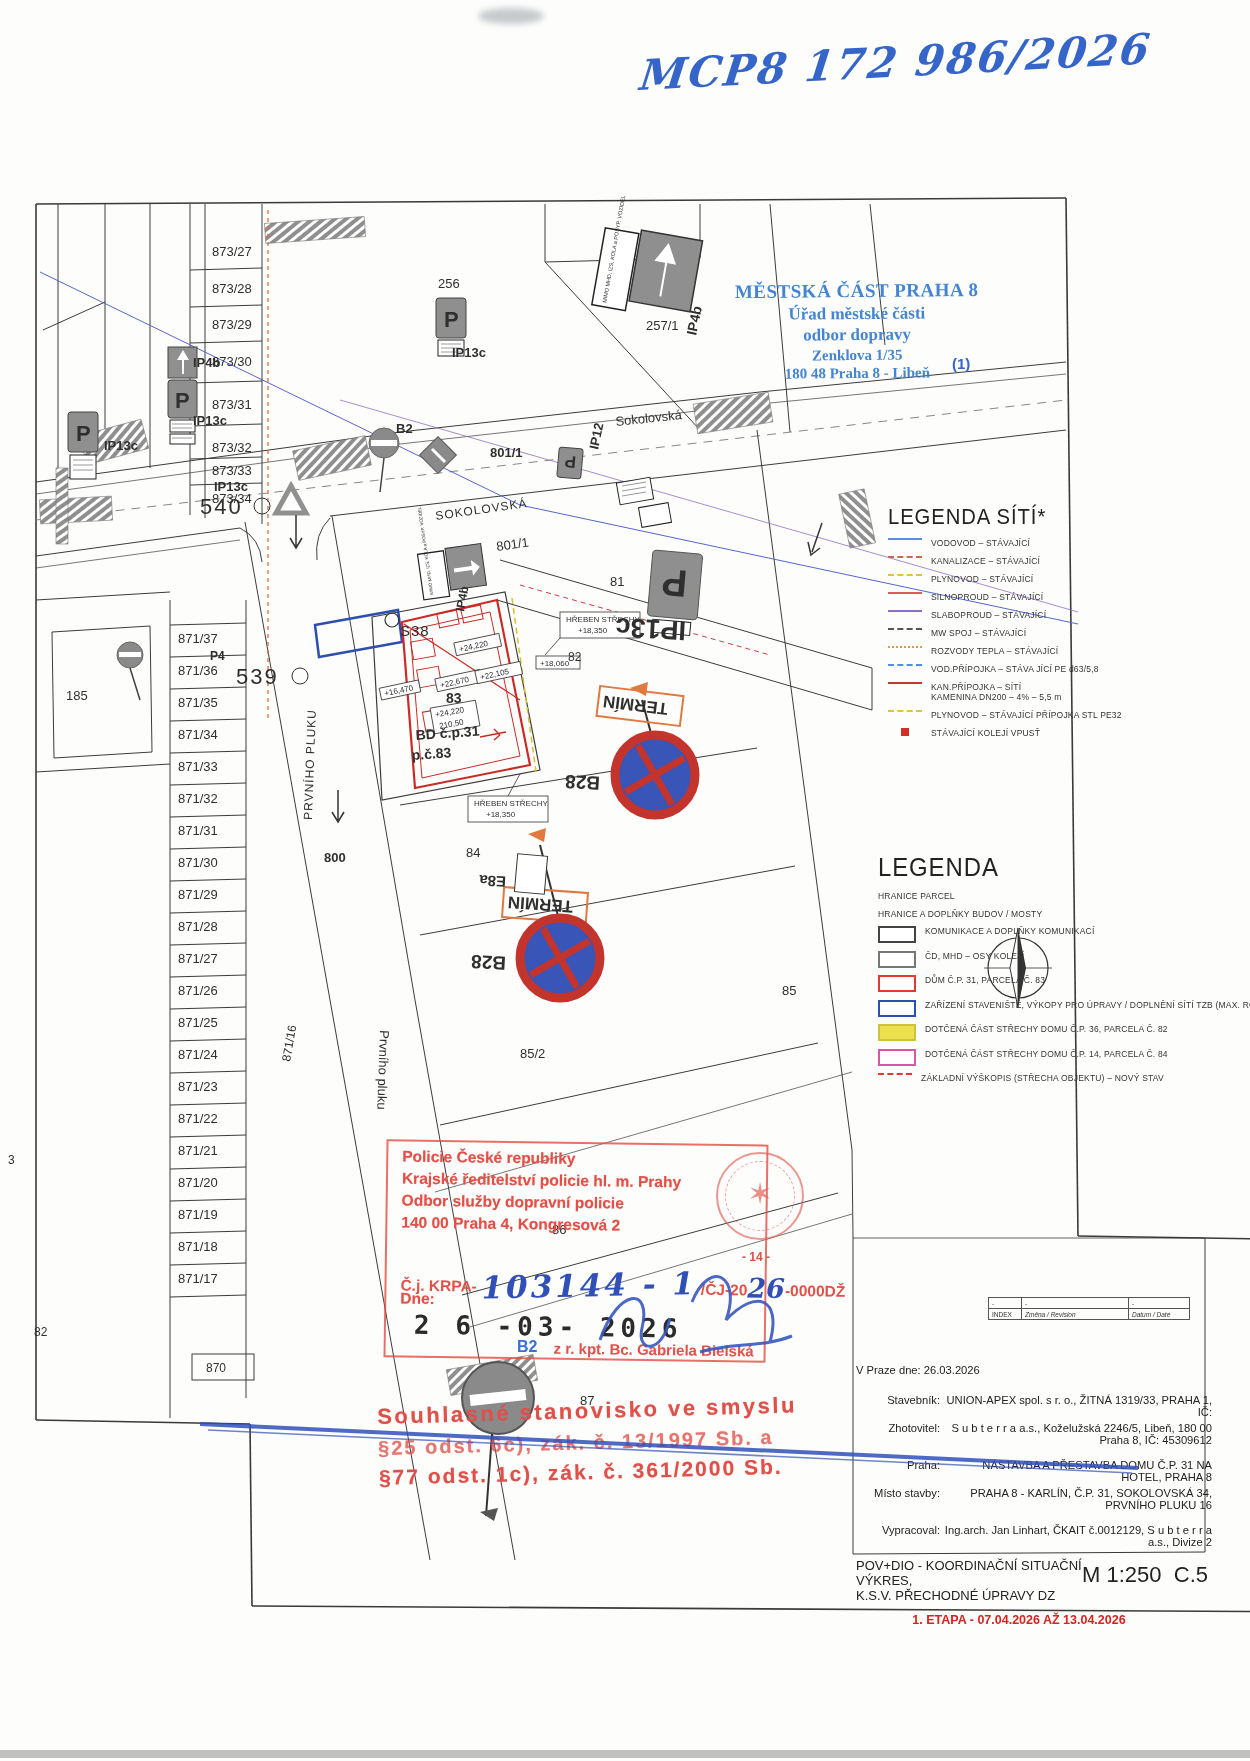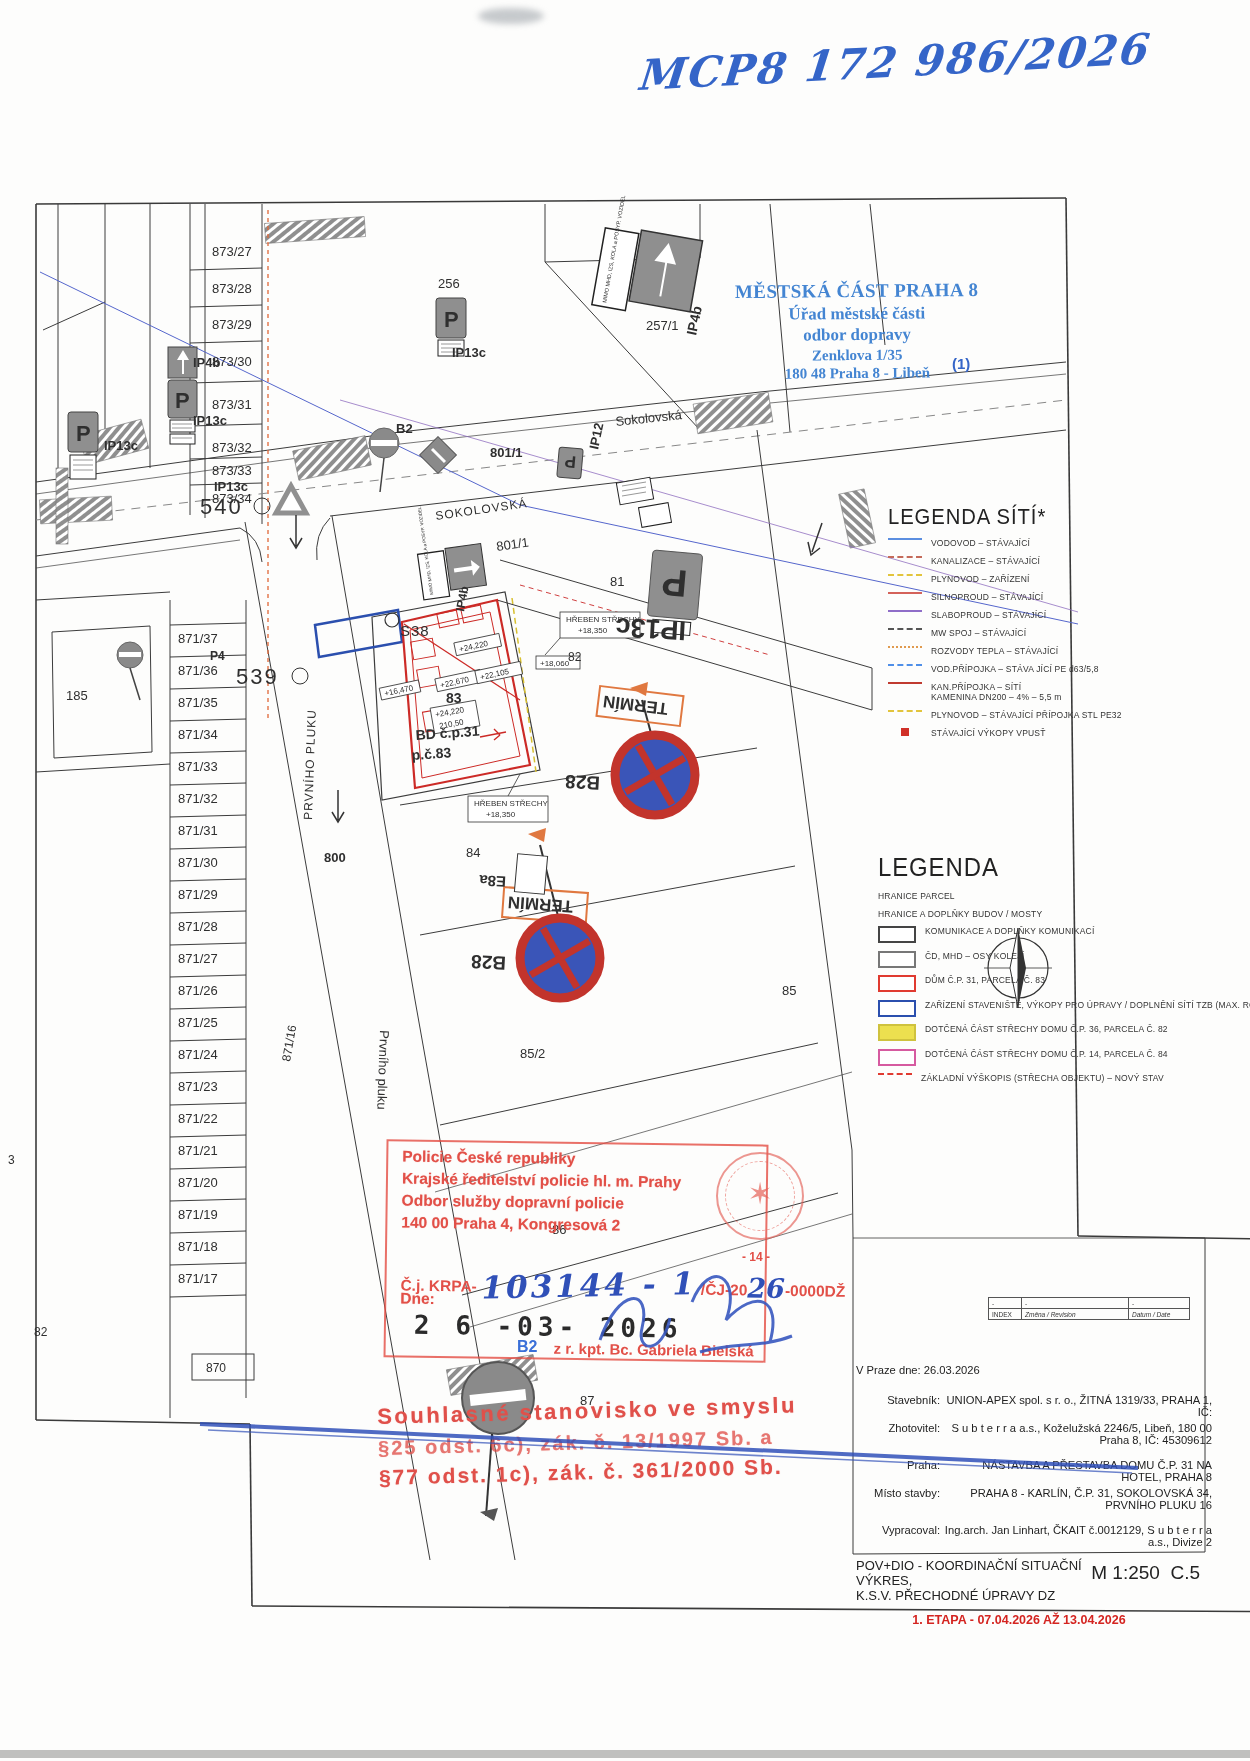--- a/index.html
+++ b/index.html
@@ -40,21 +40,21 @@
   .idxtab td{border:1px solid #555;padding:0 3px;height:10px;}
   .idxtab .c1{width:26px;} .idxtab .c2{width:100px;} .idxtab .c3{width:54px;}
   .idxtab .it{font-style:italic;}
   
   .info{left:856px;top:1364px;width:356px;font-size:11.2px;color:#222;}
   .info .row{margin-bottom:4px;display:flex;text-align:right;}
   .info .lab{flex:0 0 84px;}
   .info .val{flex:1;}
   .info .gap{height:9px;}
   .titleline{font-size:13px;margin-top:10px;position:relative;padding-right:120px;}
-  .scalebox{position:absolute;right:12px;top:4px;font-size:19px;white-space:nowrap;}
+  .scalebox{position:absolute;right:4px;top:4px;font-size:22px;white-space:nowrap;}
   .etapa{margin-top:10px;text-align:center;color:#d42420;font-weight:700;font-size:12.5px;padding-right:30px;}
   
   .police{left:385px;top:1142px;width:378px;height:214px;border:2.5px solid rgba(228,76,66,.8);
           transform:rotate(.8deg);color:#e25048;font-weight:600;}
   .police .ln{position:absolute;left:14px;font-size:15.5px;white-space:nowrap;
               text-shadow:0 0 1px rgba(228,76,66,.4);}
   .cjrow{position:absolute;left:14px;top:120px;font-size:15.5px;white-space:nowrap;}
   .hw1{font-family:"DejaVu Serif",serif;font-style:italic;font-weight:700;font-size:31px;
        color:#3050b8;letter-spacing:3px;display:inline-block;transform:translateY(3px) rotate(-2deg);}
   .hw2{font-family:"DejaVu Serif",serif;font-style:italic;font-weight:700;font-size:27px;
@@ -465,21 +465,21 @@
     <div class="lrow">
         <span class="sw" style="border-top: 2px solid rgb(91, 142, 224);"></span>
         <span class="lbl">VODOVOD – STÁVAJÍCÍ</span>
       </div>
     <div class="lrow">
         <span class="sw" style="border-top: 2px dashed rgb(196, 106, 90);"></span>
         <span class="lbl">KANALIZACE – STÁVAJÍCÍ</span>
       </div>
     <div class="lrow">
         <span class="sw" style="border-top: 2px dashed rgb(226, 196, 60);"></span>
-        <span class="lbl">PLYNOVOD – ZAŘÍZENÍ</span>
+        <span class="lbl">PLYNOVOD – STÁVAJÍCÍ</span>
       </div>
     <div class="lrow">
         <span class="sw" style="border-top: 2px solid rgb(212, 98, 90);"></span>
         <span class="lbl">SILNOPROUD – STÁVAJÍCÍ</span>
       </div>
     <div class="lrow">
         <span class="sw" style="border-top: 2px solid rgb(143, 110, 200);"></span>
         <span class="lbl">SLABOPROUD – STÁVAJÍCÍ</span>
       </div>
     <div class="lrow">
@@ -497,21 +497,21 @@
     <div class="lrow">
         <span class="sw" style="border-top: 2px solid rgb(192, 58, 48);"></span>
       <span class="lbl"><span>KAN.PŘÍPOJKA – SÍTÍ</span><span class="sub">KAMENINA DN200 – 4% – 5,5 m</span></span>
       </div>
     <div class="lrow">
         <span class="sw" style="border-top: 2px dashed rgb(226, 196, 60);"></span>
         <span class="lbl">PLYNOVOD – STÁVAJÍCÍ PŘÍPOJKA STL PE32</span>
       </div>
     <div class="lrow">
         <span class="sw" style="border: none; width: 8px; height: 8px; background: rgb(208, 48, 40); margin-left: 13px; margin-right: 22px;"></span>
-        <span class="lbl">STÁVAJÍCÍ VÝKOPY VPUSŤ</span>
+        <span class="lbl">STÁVAJÍCÍ KOLEJÍ VPUSŤ</span>
       </div>
   </div>
 
   <div class="abs legendM">
     <div class="ltitle">LEGENDA</div>
     <div class="lrow">
         <span class="lbl noswatch">HRANICE PARCEL</span>
       </div>
     <div class="lrow">
         <span class="lbl noswatch">HRANICE A DOPLŇKY BUDOV / MOSTY</span>

